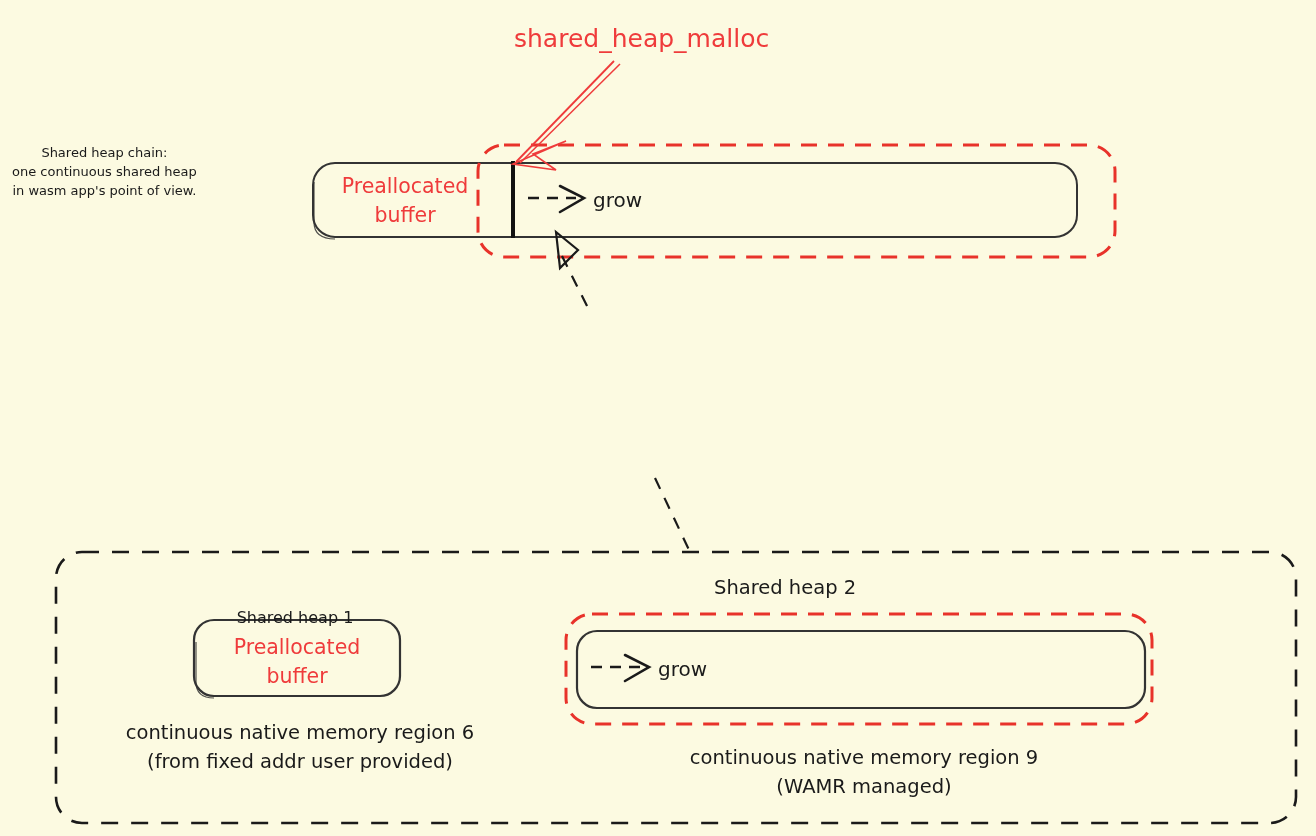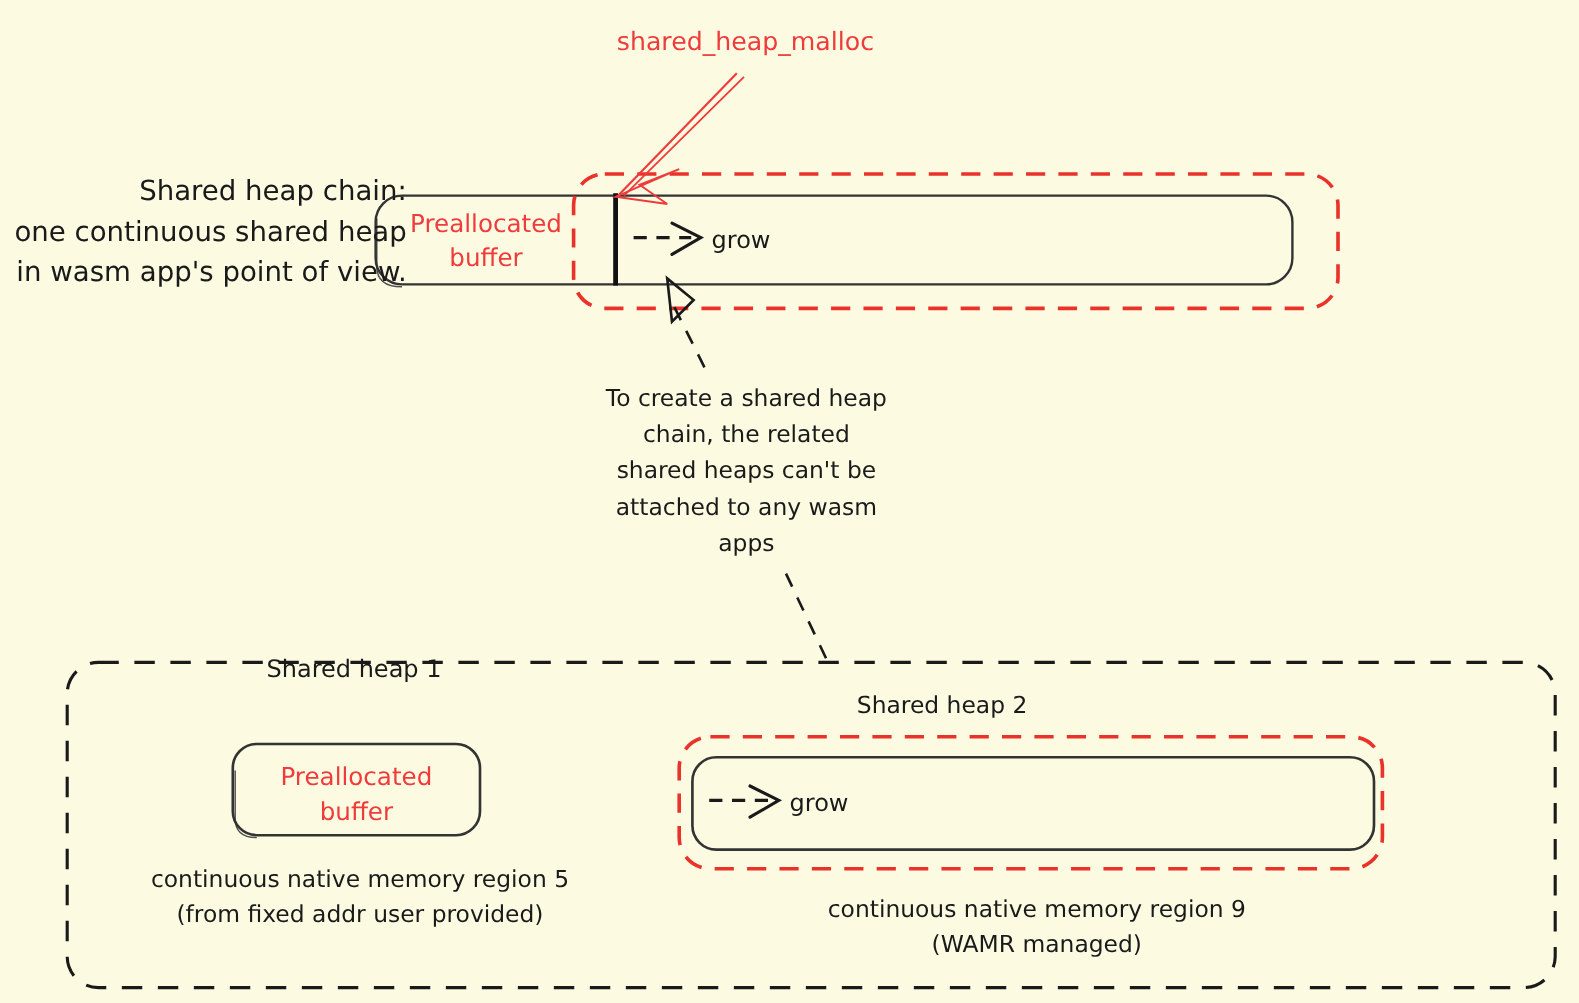--- a/index.html
+++ b/index.html
@@ -33,28 +33,28 @@
     color: #1a1a1a;
     font-family: "DejaVu Sans", sans-serif;
     white-space: pre;
     line-height: 1.32;
   }
 
   
   #intro-text {
     left: 12px;
     top: 144px;
-    font-size: 23px;
+    font-size: 13px;
     line-height: 1.46;
-    text-align: right;
+    text-align: center;
   }
   #malloc-label {
     left: 514px;
     top: 22px;
-    font-size: 21px;
+    font-size: 25px;
     color: #ef3b3b;
   }
   #prealloc-top {
     left: 329px;
     top: 172px;
     width: 152px;
     text-align: center;
     font-size: 20.5px;
     color: #ef3b3b;
     line-height: 1.4;
@@ -69,24 +69,24 @@
     top: 317px;
     width: 260px;
     text-align: center;
     font-size: 19.5px;
     line-height: 1.55;
   }
 
   
   #sh1-label {
     left: 150px;
-    top: 544px;
+    top: 607px;
     width: 290px;
     text-align: center;
-    font-size: 20px;
+    font-size: 16px;
   }
   #sh2-label {
     left: 714px;
     top: 575px;
     width: 290px;
     text-align: left;
     font-size: 19.5px;
   }
   #prealloc-bottom {
     left: 197px;
@@ -163,32 +163,27 @@
 one continuous shared heap
 in wasm app's point of view.</div>
 
   <div class="txt" id="malloc-label">shared_heap_malloc</div>
 
   <div class="txt" id="prealloc-top">Preallocated
 buffer</div>
 
   <div class="txt" id="grow-top">grow</div>
 
-  <div class="txt" id="note-text">To create a shared heap
-chain, the related
-shared heaps can't be
-attached to any wasm
-apps</div>
 
   <div class="txt" id="sh1-label">Shared heap 1</div>
 
   <div class="txt" id="prealloc-bottom">Preallocated
 buffer</div>
 
-  <div class="txt" id="region1-caption">continuous native memory region 5
+  <div class="txt" id="region1-caption">continuous native memory region 6
 (from fixed addr user provided)</div>
 
   <div class="txt" id="sh2-label">Shared heap 2</div>
 
   <div class="txt" id="grow-bottom">grow</div>
 
   <div class="txt" id="region2-caption">continuous native memory region 9
 (WAMR managed)</div>
 
 </div>

